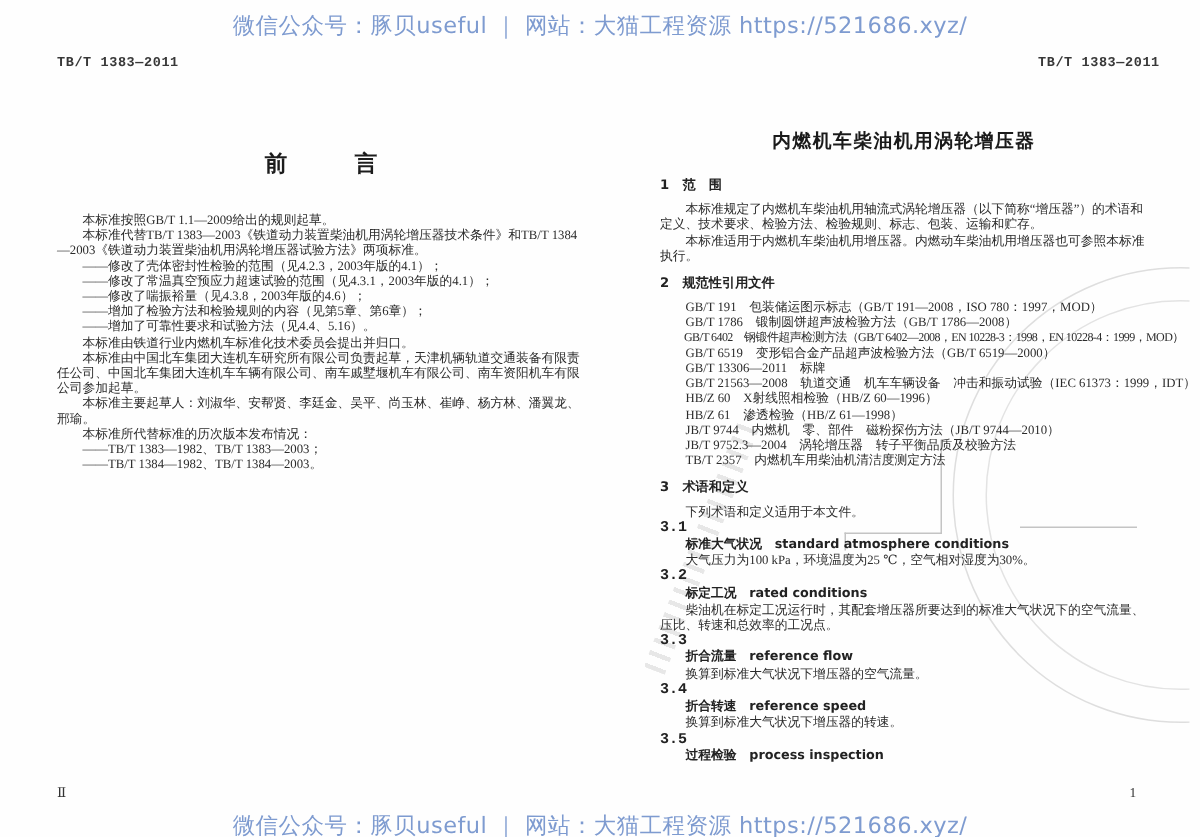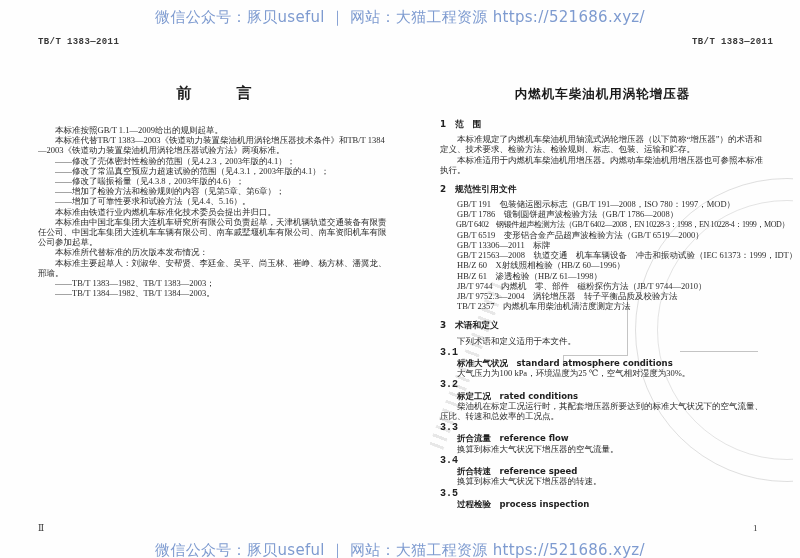--- a/index.html
+++ b/index.html
@@ -16,21 +16,21 @@
   }
   .wm-top{top:8px;}
   .wm-bottom{top:541px;}
   .hdr{
     position:absolute;top:37px;font-size:9px;font-weight:bold;
     font-family:Liberation Mono, monospace;color:#383838;letter-spacing:0.4px;
   }
   .hdr-left{left:38px;}
   .hdr-right{left:692px;}
   
-  .lpage{position:absolute;left:38px;top:84px;width:352px;}
+  .lpage{position:absolute;left:38px;top:100px;width:352px;}
   .ltitle{
     text-align:center;font-size:15px;font-weight:bold;letter-spacing:15px;
     text-indent:15px;color:#1c1c1c;margin-bottom:22px;
     font-family:"DejaVu Sans",sans-serif;
   }
   .ln{font-size:8.5px;line-height:10.2px;}
   .p{text-indent:2em;}
   
   .rpage{position:absolute;left:440px;top:80px;width:325px;}
   .rtitle{
@@ -93,22 +93,22 @@
   <div class="ltitle">前　言</div>
   <div class="ln p">本标准按照GB/T 1.1—2009给出的规则起草。</div>
   <div class="ln p">本标准代替TB/T 1383—2003《铁道动力装置柴油机用涡轮增压器技术条件》和TB/T 1384—2003《铁道动力装置柴油机用涡轮增压器试验方法》两项标准。</div>
   <div class="ln p">——修改了壳体密封性检验的范围（见4.2.3，2003年版的4.1）；</div>
   <div class="ln p">——修改了常温真空预应力超速试验的范围（见4.3.1，2003年版的4.1）；</div>
   <div class="ln p">——修改了喘振裕量（见4.3.8，2003年版的4.6）；</div>
   <div class="ln p">——增加了检验方法和检验规则的内容（见第5章、第6章）；</div>
   <div class="ln p">——增加了可靠性要求和试验方法（见4.4、5.16）。</div>
   <div class="ln p">本标准由铁道行业内燃机车标准化技术委员会提出并归口。</div>
   <div class="ln p">本标准由中国北车集团大连机车研究所有限公司负责起草，天津机辆轨道交通装备有限责任公司、中国北车集团大连机车车辆有限公司、南车戚墅堰机车有限公司、南车资阳机车有限公司参加起草。</div>
+  <div class="ln p">本标准主要起草人：刘淑华、安帮贤、李廷金、吴平、尚玉林、崔峥、杨方林、潘翼龙、邢瑜。</div>
   <div class="ln p">本标准所代替标准的历次版本发布情况：</div>
-  <div class="ln p">本标准主要起草人：刘淑华、安帮贤、李廷金、吴平、尚玉林、崔峥、杨方林、潘翼龙、邢瑜。</div>
   <div class="ln p">——TB/T 1383—1982、TB/T 1383—2003；</div>
   <div class="ln p">——TB/T 1384—1982、TB/T 1384—2003。</div>
 </div>
 
 <div class="rpage">
   <div class="rtitle">内燃机车柴油机用涡轮增压器</div>
   <div class="h1">1　范　围</div>
   <div class="ln p">本标准规定了内燃机车柴油机用轴流式涡轮增压器（以下简称“增压器”）的术语和定义、技术要求、检验方法、检验规则、标志、包装、运输和贮存。</div>
   <div class="ln p">本标准适用于内燃机车柴油机用增压器。内燃动车柴油机用增压器也可参照本标准执行。</div>
   <div class="h1">2　规范性引用文件</div>

